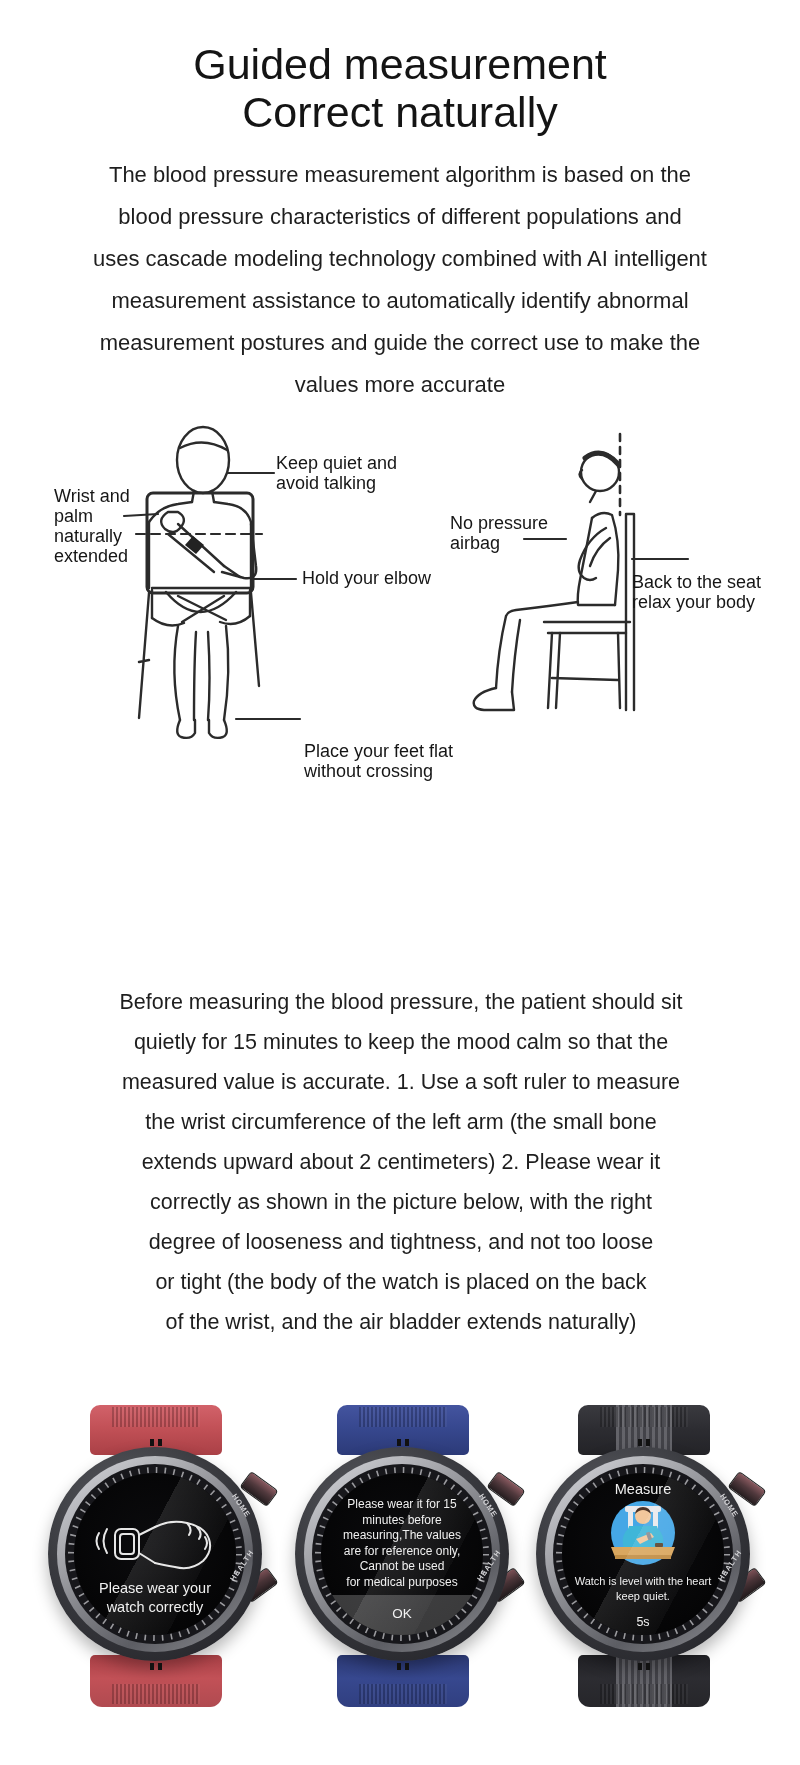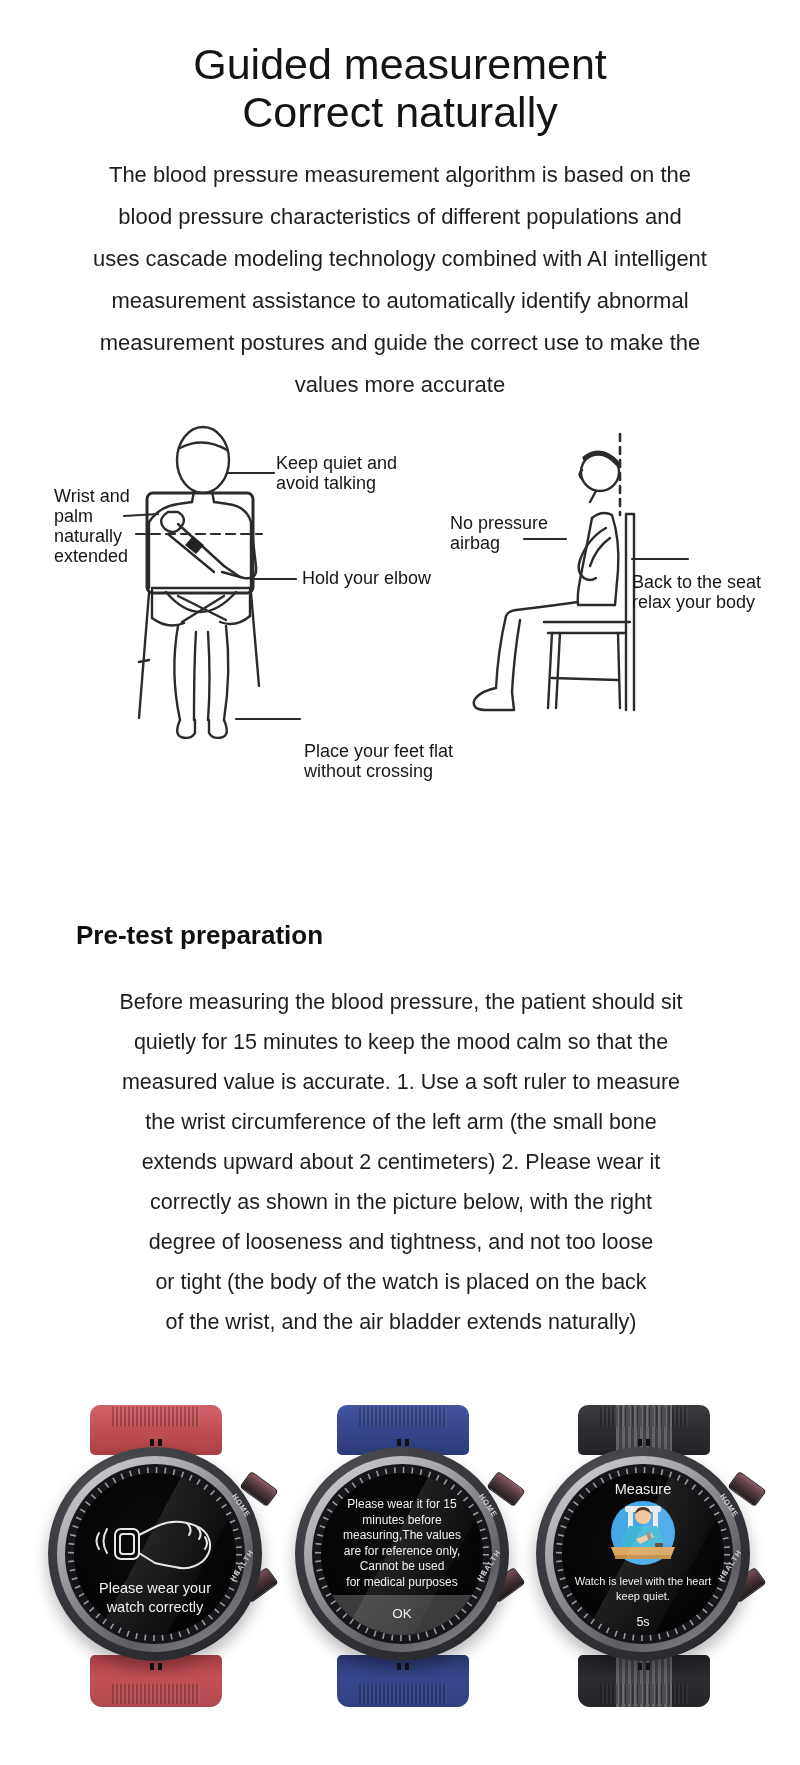--- a/index.html
+++ b/index.html
@@ -134,21 +134,20 @@
 extended</div>
     <div class="dlabel" style="left:302px;top:148px;">Hold your elbow</div>
     <div class="dlabel" style="left:450px;top:93px;">No pressure
 airbag</div>
     <div class="dlabel" style="left:632px;top:112px;margin-top:40px;">Back to the seat
 relax your body</div>
     <div class="dlabel" style="left:304px;top:274px;margin-top:47px;">Place your feet flat
 without crossing</div>
   </div>
 
-  <div class="abs h3">Pre-test preparation</div>
   <div class="abs bodytext pre">Before measuring the blood pressure, the patient should sit
 quietly for 15 minutes to keep the mood calm so that the
 measured value is accurate. 1. Use a soft ruler to measure
 the wrist circumference of the left arm (the small bone
 extends upward about 2 centimeters) 2. Please wear it
 correctly as shown in the picture below, with the right
 degree of looseness and tightness, and not too loose
 or tight (the body of the watch is placed on the back
 of the wrist, and the air bladder extends naturally)</div>
 

